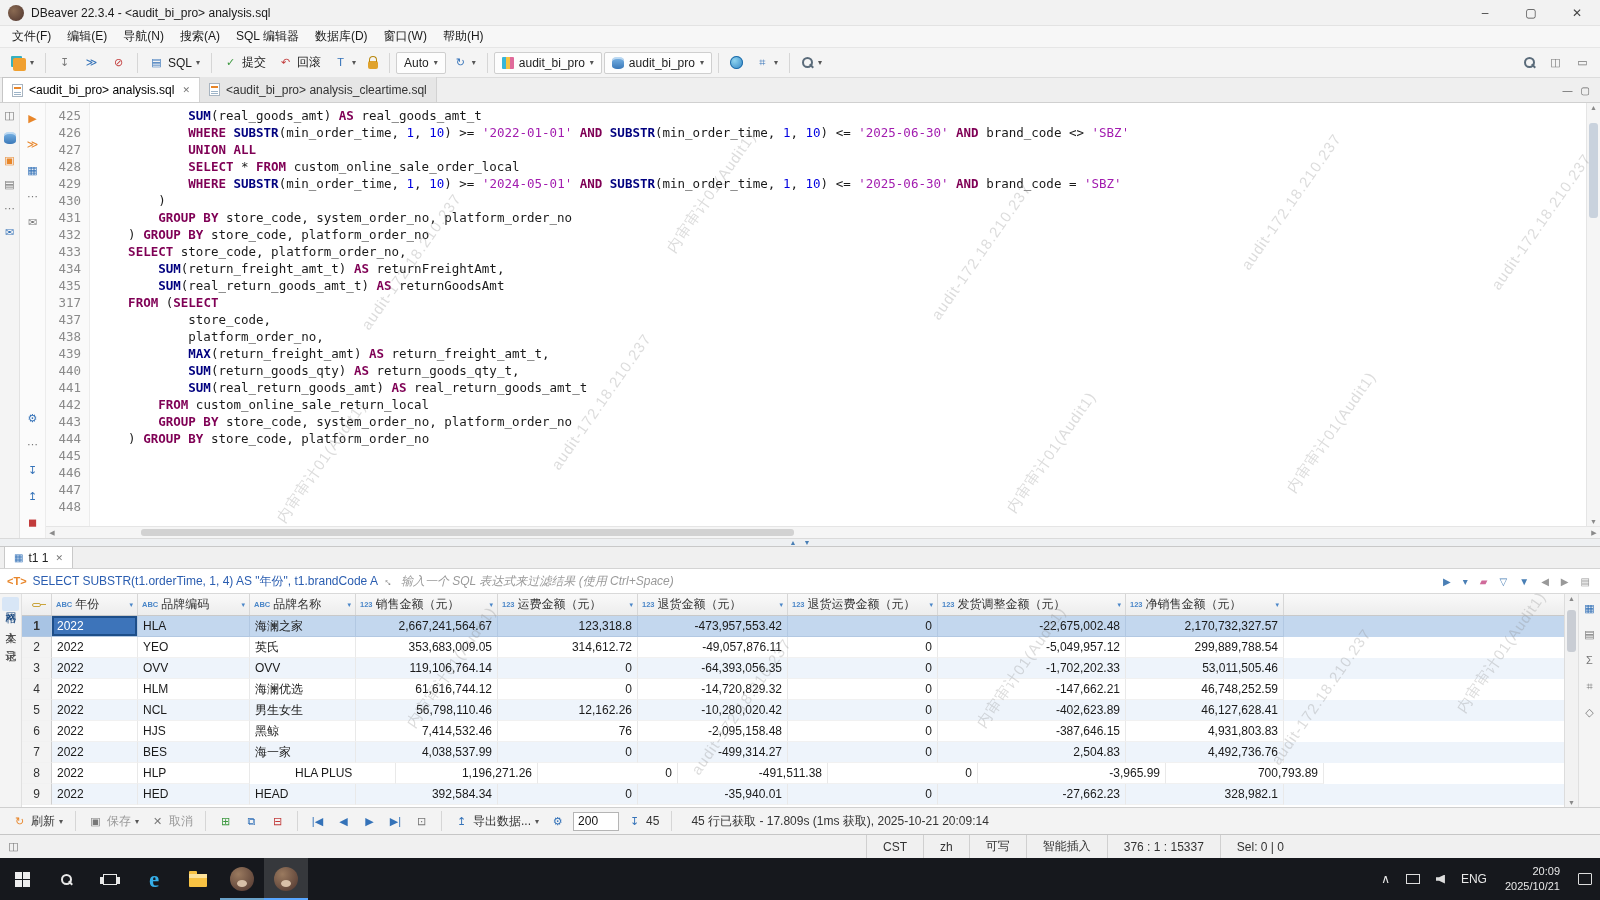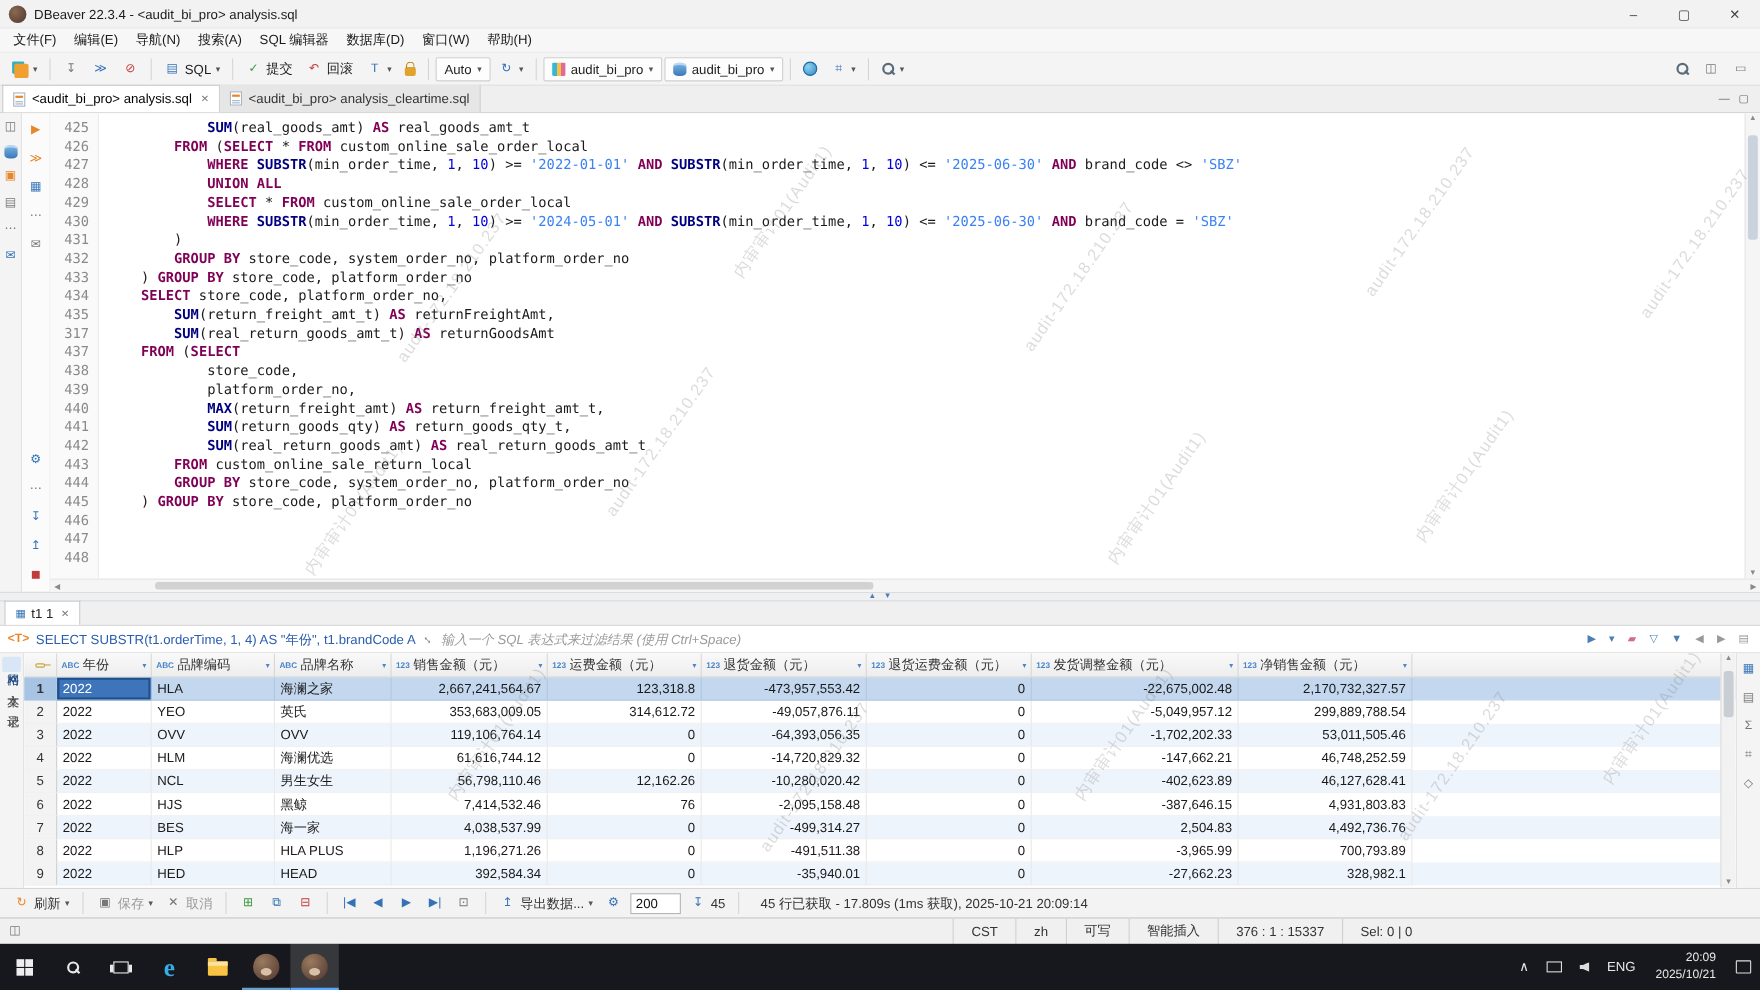--- a/index.html
+++ b/index.html
@@ -53,21 +53,21 @@
   .ide-rail { width:20px; background:#f4f4f4; border-right:1px solid #e2e2e2; display:flex; flex-direction:column; align-items:center; gap:9px; padding-top:5px; flex:none; }
   .ed-rail { width:26px; background:#fbfbfb; border-right:1px solid #ececec; display:flex; flex-direction:column; align-items:center; gap:11px; padding:8px 0; flex:none; }
   .ed-rail .spacer { flex:1; }
   .editor-wrap { flex:1; min-width:0; display:flex; flex-direction:column; }
   .ed-scroll { flex:1; min-height:0; display:flex; overflow:hidden; position:relative; background:#fff; }
   .gutter { width:44px; background:#fafafa; color:#8a8a8a; font:12.5px/17px "DejaVu Sans Mono","Liberation Mono",monospace; text-align:right; padding:4px 8px 0 0; border-right:1px solid #ececec; flex:none; }
   .code { flex:1; font:12.5px/17px "DejaVu Sans Mono","Liberation Mono",monospace; padding:4px 0 0 8px; overflow:hidden; }
   .code-line { white-space:pre; }
   .tk-k { color:#7f0055; font-weight:bold; }
   .tk-f { color:#00007f; font-weight:bold; }
-  .tk-s { color:#3b82f6; }
+  .tk-s { color:#a21caf; }
   .tk-n { color:#0000e0; }
   .tk-p { color:#1a1a1a; }
   .vscroll { position:absolute; right:0; top:0; bottom:0; width:14px; background:#f5f5f5; border-left:1px solid #e5e5e5; }
   .vthumb { position:absolute; left:2px; right:2px; top:20px; height:95px; background:#c9d2dd; border-radius:3px; }
   .scroll-arrow { position:absolute; width:100%; text-align:center; font-size:7px; color:#8a8a8a; }
   .hscroll { height:12px; background:#f5f5f5; border-top:1px solid #e5e5e5; position:relative; flex:none; }
   .hthumb { position:absolute; left:95px; width:42%; top:2px; bottom:2px; background:#d2d2d2; border-radius:3px; }
   .h-arrow { position:absolute; top:0; bottom:0; width:12px; display:flex; align-items:center; justify-content:center; font-size:7px; color:#8a8a8a; }
   .sash { height:9px; background:#eef0f2; border-top:1px solid #dadada; border-bottom:1px solid #c9c9c9; display:flex; align-items:center; justify-content:center; gap:7px; font-size:7px; color:#4a7fb5; flex:none; }
 
@@ -318,21 +318,20 @@
             <div class="ln">442</div>
             <div class="ln">443</div>
             <div class="ln">444</div>
             <div class="ln">445</div>
             <div class="ln">446</div>
             <div class="ln">447</div>
             <div class="ln">448</div>
           </div>
         <div class="code">
             <div class="code-line">            <span class="tk-f">SUM</span><span class="tk-p">(real_goods_amt) </span><span class="tk-k">AS</span><span class="tk-p"> real_goods_amt_t</span></div>
-            <div class="code-line">        <span class="tk-k">FROM</span><span class="tk-p"> (</span><span class="tk-k">SELECT</span><span class="tk-p"> * </span><span class="tk-k">FROM</span><span class="tk-p"> custom_online_sale_order_local</span></div>
             <div class="code-line">            <span class="tk-k">WHERE</span><span class="tk-p"> </span><span class="tk-f">SUBSTR</span><span class="tk-p">(min_order_time, </span><span class="tk-n">1</span><span class="tk-p">, </span><span class="tk-n">10</span><span class="tk-p">) &gt;= </span><span class="tk-s">'2022-01-01'</span><span class="tk-p"> </span><span class="tk-k">AND</span><span class="tk-p"> </span><span class="tk-f">SUBSTR</span><span class="tk-p">(min_order_time, </span><span class="tk-n">1</span><span class="tk-p">, </span><span class="tk-n">10</span><span class="tk-p">) &lt;= </span><span class="tk-s">'2025-06-30'</span><span class="tk-p"> </span><span class="tk-k">AND</span><span class="tk-p"> brand_code &lt;&gt; </span><span class="tk-s">'SBZ'</span></div>
             <div class="code-line">            <span class="tk-k">UNION ALL</span></div>
             <div class="code-line">            <span class="tk-k">SELECT</span><span class="tk-p"> * </span><span class="tk-k">FROM</span><span class="tk-p"> custom_online_sale_order_local</span></div>
             <div class="code-line">            <span class="tk-k">WHERE</span><span class="tk-p"> </span><span class="tk-f">SUBSTR</span><span class="tk-p">(min_order_time, </span><span class="tk-n">1</span><span class="tk-p">, </span><span class="tk-n">10</span><span class="tk-p">) &gt;= </span><span class="tk-s">'2024-05-01'</span><span class="tk-p"> </span><span class="tk-k">AND</span><span class="tk-p"> </span><span class="tk-f">SUBSTR</span><span class="tk-p">(min_order_time, </span><span class="tk-n">1</span><span class="tk-p">, </span><span class="tk-n">10</span><span class="tk-p">) &lt;= </span><span class="tk-s">'2025-06-30'</span><span class="tk-p"> </span><span class="tk-k">AND</span><span class="tk-p"> brand_code = </span><span class="tk-s">'SBZ'</span></div>
             <div class="code-line">        <span class="tk-p">)</span></div>
             <div class="code-line">        <span class="tk-k">GROUP BY</span><span class="tk-p"> store_code, system_order_no, platform_order_no</span></div>
             <div class="code-line">    <span class="tk-p">) </span><span class="tk-k">GROUP BY</span><span class="tk-p"> store_code, platform_order_no</span></div>
             <div class="code-line">    <span class="tk-k">SELECT</span><span class="tk-p"> store_code, platform_order_no,</span></div>
             <div class="code-line">        <span class="tk-f">SUM</span><span class="tk-p">(return_freight_amt_t) </span><span class="tk-k">AS</span><span class="tk-p"> returnFreightAmt,</span></div>
             <div class="code-line">        <span class="tk-f">SUM</span><span class="tk-p">(real_return_goods_amt_t) </span><span class="tk-k">AS</span><span class="tk-p"> returnGoodsAmt</span></div>
@@ -526,21 +525,21 @@
               <div class="cell num" style="width: 140px;">0</div>
               <div class="cell num" style="width: 150px;">-499,314.27</div>
               <div class="cell num" style="width: 150px;">0</div>
               <div class="cell num" style="width: 188px;">2,504.83</div>
               <div class="cell num" style="width: 158px;">4,492,736.76</div>
             </div>
             <div class="grid-row">
               <div class="cell rownum">8</div>
               <div class="cell" style="width: 86px;">2022</div>
               <div class="cell" style="width: 112px;">HLP</div>
-              <div class="cell" style="width: 106px;">HLA PLUS</div>
+              <div class="cell" style="width: 106px; margin-left: 40px;">HLA PLUS</div>
               <div class="cell num" style="width: 142px;">1,196,271.26</div>
               <div class="cell num" style="width: 140px;">0</div>
               <div class="cell num" style="width: 150px;">-491,511.38</div>
               <div class="cell num" style="width: 150px;">0</div>
               <div class="cell num" style="width: 188px;">-3,965.99</div>
               <div class="cell num" style="width: 158px;">700,793.89</div>
             </div>
             <div class="grid-row">
               <div class="cell rownum">9</div>
               <div class="cell" style="width: 86px;">2022</div>

